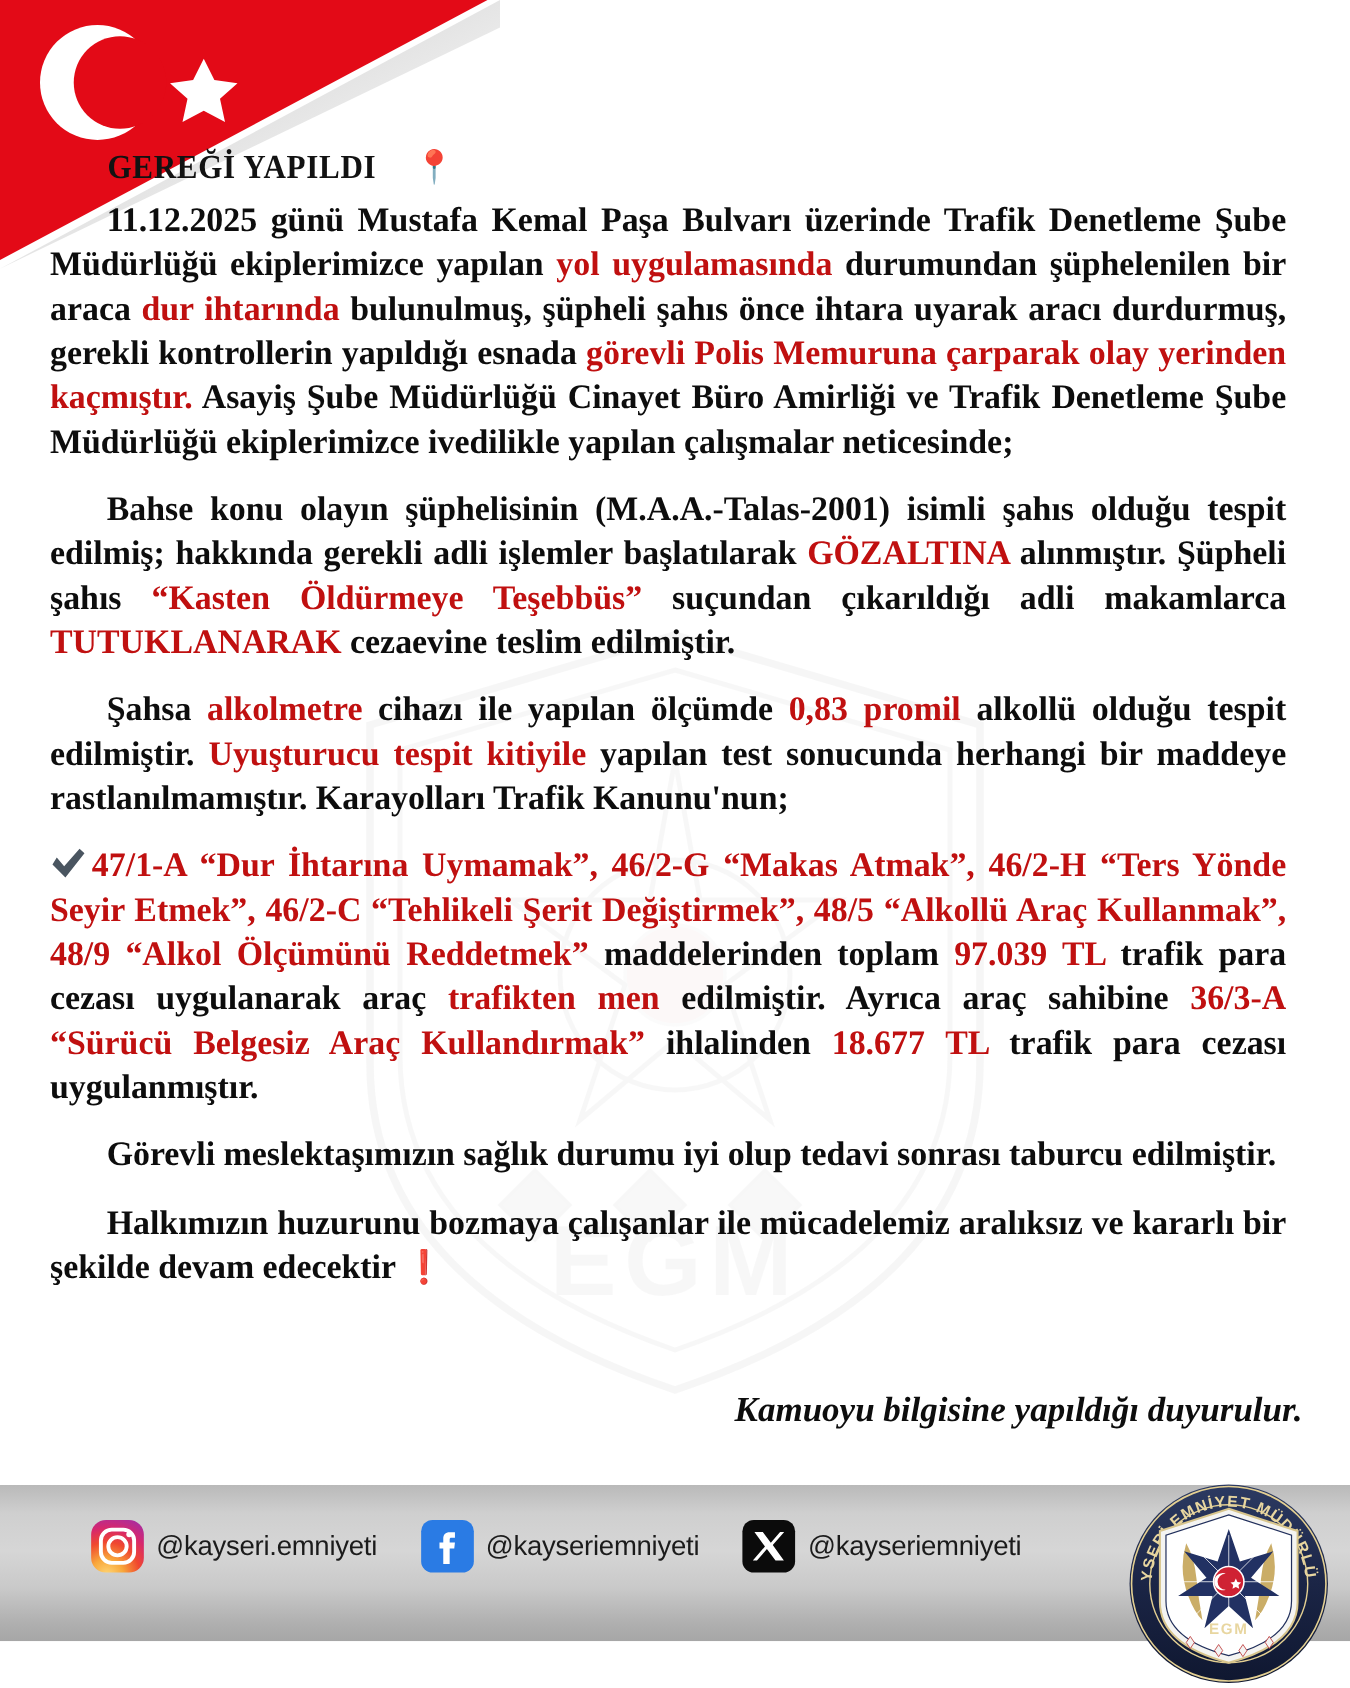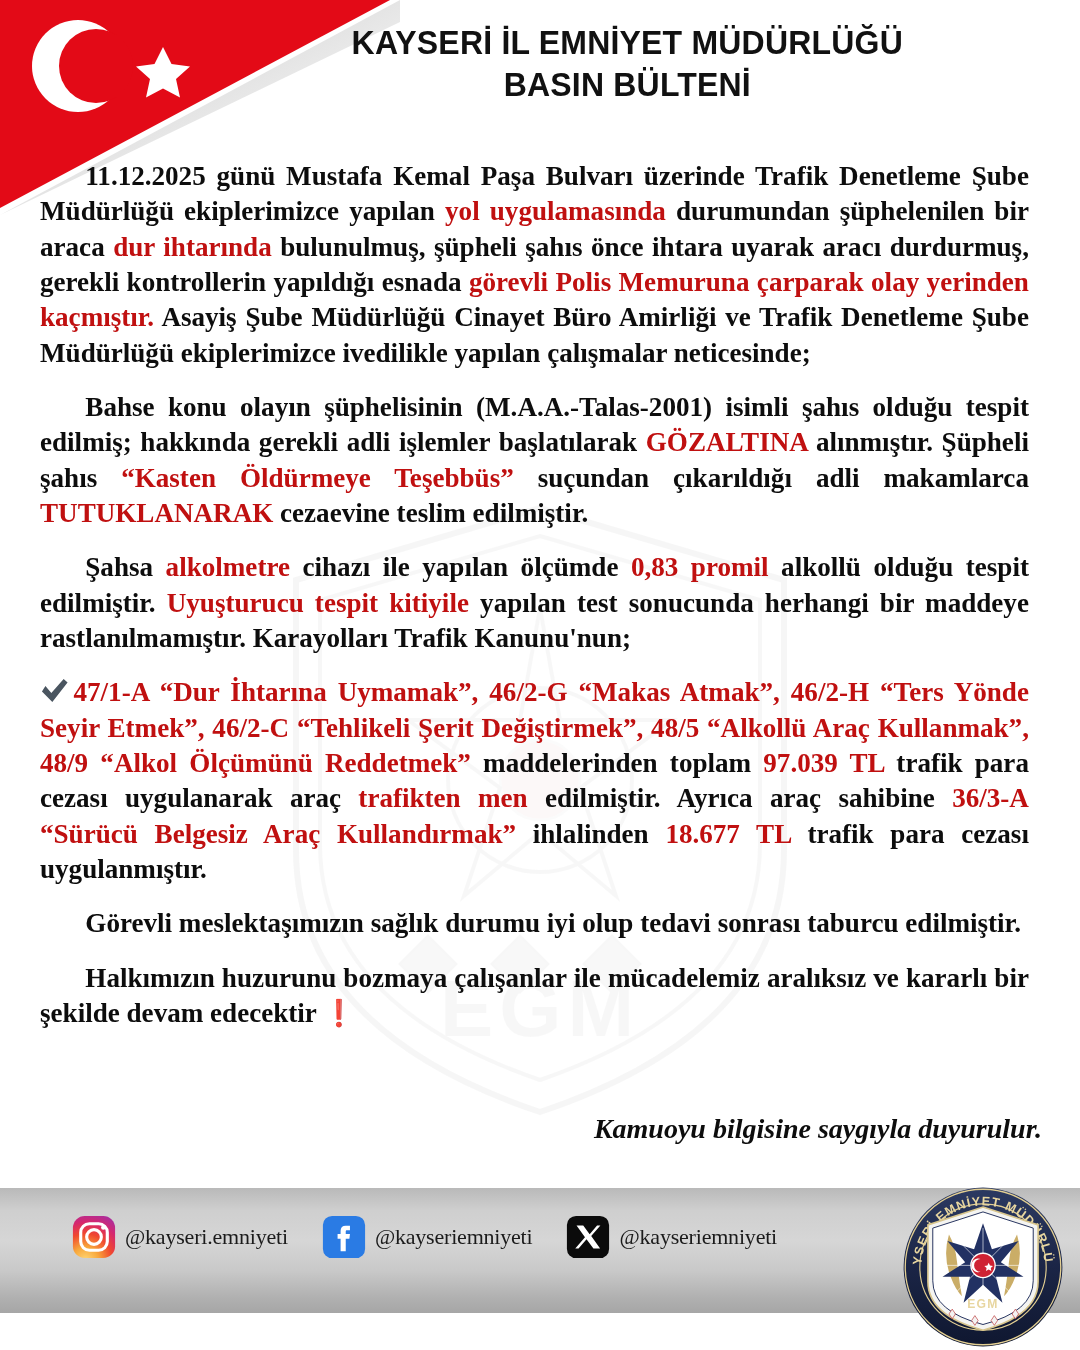--- a/index.html
+++ b/index.html
@@ -167,21 +167,21 @@
     display: flex;
     align-items: center;
     gap: 34px;
   }
   .social-item {
     display: flex;
     align-items: center;
     gap: 9px;
   }
   .social-handle {
-    font-family: Liberation Serif, serif;
+    font-family: Liberation Sans, sans-serif;
     font-size: 22px;
     color: #1b1b1b;
     letter-spacing: -0.2px;
   }
   .social-icon { width: 44px; height: 44px; display:block; flex:0 0 auto; }
   .social-icon svg { display:block; width:100%; height:100%; }
 
   
   #emblem {
     position: absolute;
@@ -233,45 +233,45 @@
 
       <path d="M0,0 L390,0 L0,208 Z" fill="#E30A17"></path>
 
       <circle cx="78" cy="66" r="46" fill="#ffffff"></circle>
       <circle cx="96" cy="66" r="37" fill="#E30A17"></circle>
 
       <path d="M163,47 L171.5,64 L190,66.5 L176,79 L180,97.5 L163,88.5 L146,97.5 L150,79 L136,66.5 L154.5,64 Z" fill="#ffffff"></path>
     </svg>
   </div>
 
-  <div id="header">
-    <div class="hdr-line">KAYSERİ İL EMNİYET MÜDÜRLÜĞÜ</div>
-    <div class="hdr-line">BASIN BÜLTENİ</div>
-  </div>
-
+
+  <div id="subtitle-row">
+    <span id="subtitle-text">GEREĞİ YAPILDI</span>
+    <span id="pin-icon" class="emoji">📍</span>
+  </div>
 
   <div id="content">
 
     <p class="para"><span>11.12.2025 günü Mustafa Kemal Paşa Bulvarı üzerinde Trafik Denetleme Şube Müdürlüğü ekiplerimizce yapılan </span><span class="r">yol uygulamasında</span><span> durumundan şüphelenilen bir araca </span><span class="r">dur ihtarında</span><span> bulunulmuş, şüpheli şahıs önce ihtara uyarak aracı durdurmuş, gerekli kontrollerin yapıldığı esnada </span><span class="r">görevli Polis Memuruna çarparak olay yerinden kaçmıştır.</span><span> Asayiş Şube Müdürlüğü Cinayet Büro Amirliği ve Trafik Denetleme Şube Müdürlüğü ekiplerimizce ivedilikle yapılan çalışmalar neticesinde;</span></p>
 
     <p class="para"><span>Bahse konu olayın şüphelisinin (M.A.A.-Talas-2001) isimli şahıs olduğu tespit edilmiş; hakkında gerekli adli işlemler başlatılarak </span><span class="r">GÖZALTINA</span><span> alınmıştır. Şüpheli şahıs </span><span class="r">“Kasten Öldürmeye Teşebbüs”</span><span> suçundan çıkarıldığı adli makamlarca </span><span class="r">TUTUKLANARAK</span><span> cezaevine teslim edilmiştir.</span></p>
 
     <p class="para"><span>Şahsa </span><span class="r">alkolmetre</span><span> cihazı ile yapılan ölçümde </span><span class="r">0,83 promil</span><span> alkollü olduğu tespit edilmiştir. </span><span class="r">Uyuşturucu tespit kitiyile</span><span> yapılan test sonucunda herhangi bir maddeye rastlanılmamıştır. Karayolları Trafik Kanunu'nun;</span></p>
 
     <p class="para noindent"><span class="check-lead"><svg width="30" height="26" viewBox="0 0 30 26" xmlns="http://www.w3.org/2000/svg">
             <path d="M2 13.5 L5.5 8 L11.5 15 L24 1 L28 4.5 L12.5 24 Z" fill="#4a5560"></path>
           </svg></span><span class="r">47/1-A “Dur İhtarına Uymamak”, 46/2-G “Makas Atmak”, 46/2-H “Ters Yönde Seyir Etmek”, 46/2-C “Tehlikeli Şerit Değiştirmek”, 48/5 “Alkollü Araç Kullanmak”, 48/9 “Alkol Ölçümünü Reddetmek”</span><span> maddelerinden toplam </span><span class="r">97.039 TL</span><span> trafik para cezası uygulanarak araç </span><span class="r">trafikten men</span><span> edilmiştir. Ayrıca araç sahibine </span><span class="r">36/3-A “Sürücü Belgesiz Araç Kullandırmak”</span><span> ihlalinden </span><span class="r">18.677 TL</span><span> trafik para cezası uygulanmıştır.</span></p>
 
     <p class="para"><span>Görevli meslektaşımızın sağlık durumu iyi olup tedavi sonrası taburcu edilmiştir.</span></p>
 
     <p class="para"><span>Halkımızın huzurunu bozmaya çalışanlar ile mücadelemiz aralıksız ve kararlı  bir şekilde devam edecektir </span><span class="emoji" style="font-size:26px">❗</span></p>
 
   </div>
 
-  <div id="closing">Kamuoyu bilgisine saygıyla duyurulur.</div>
+  <div id="closing">Kamuoyu bilgisine yapıldığı duyurulur.</div>
 
   <div id="footer"></div>
   <div id="footer-strip-bottom"></div>
 
   <div id="social-row">
 
     <div class="social-item">
       <span class="social-icon">
         <svg viewBox="0 0 48 48" xmlns="http://www.w3.org/2000/svg">
           <defs>

